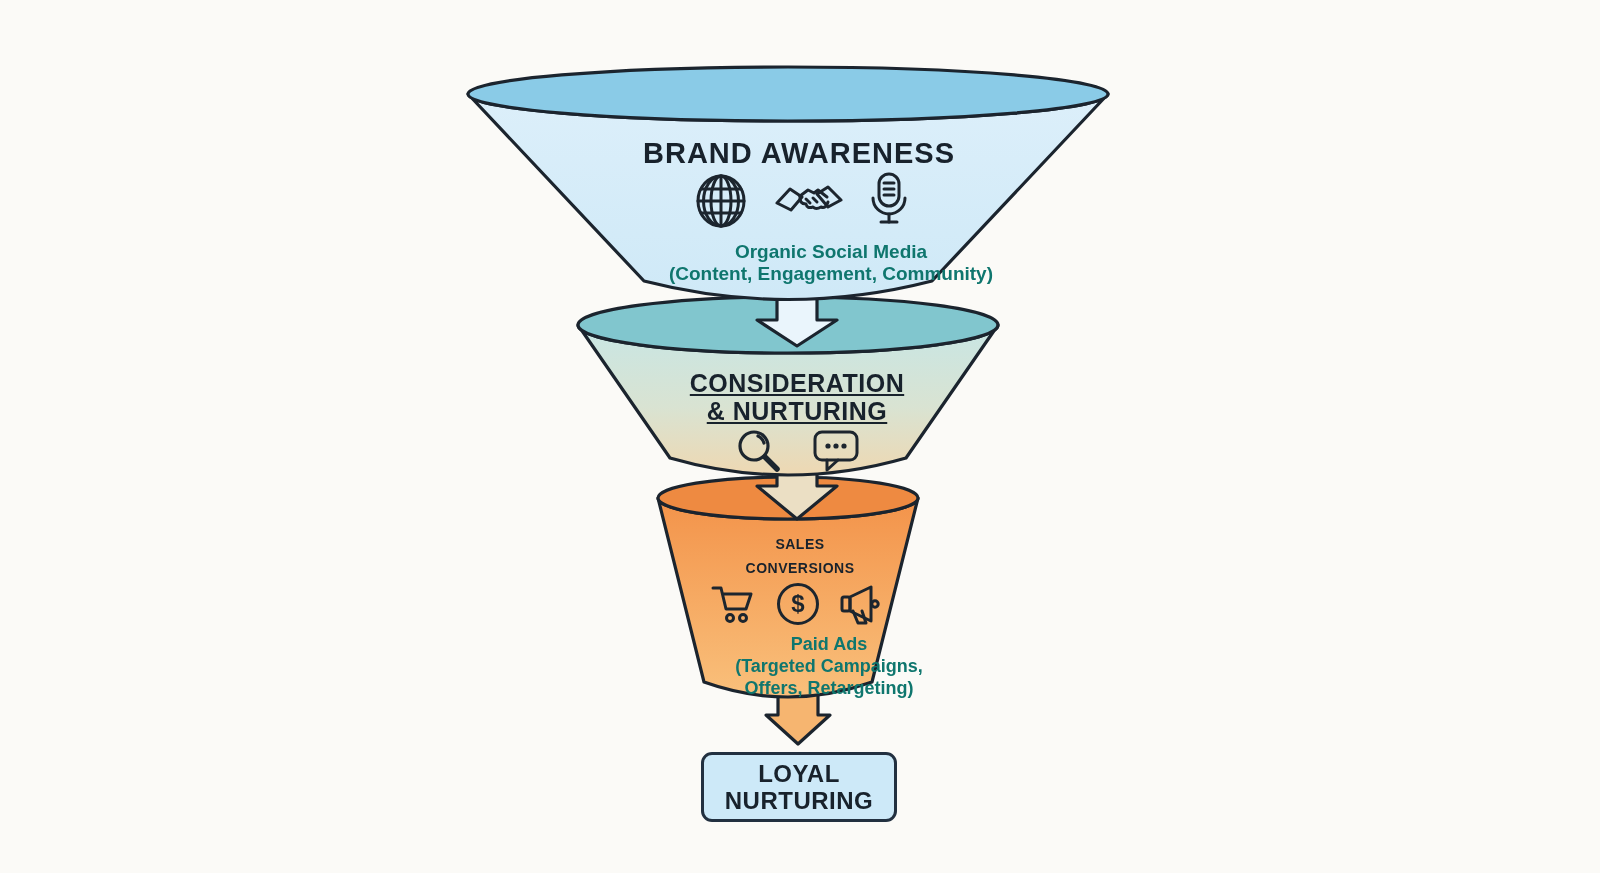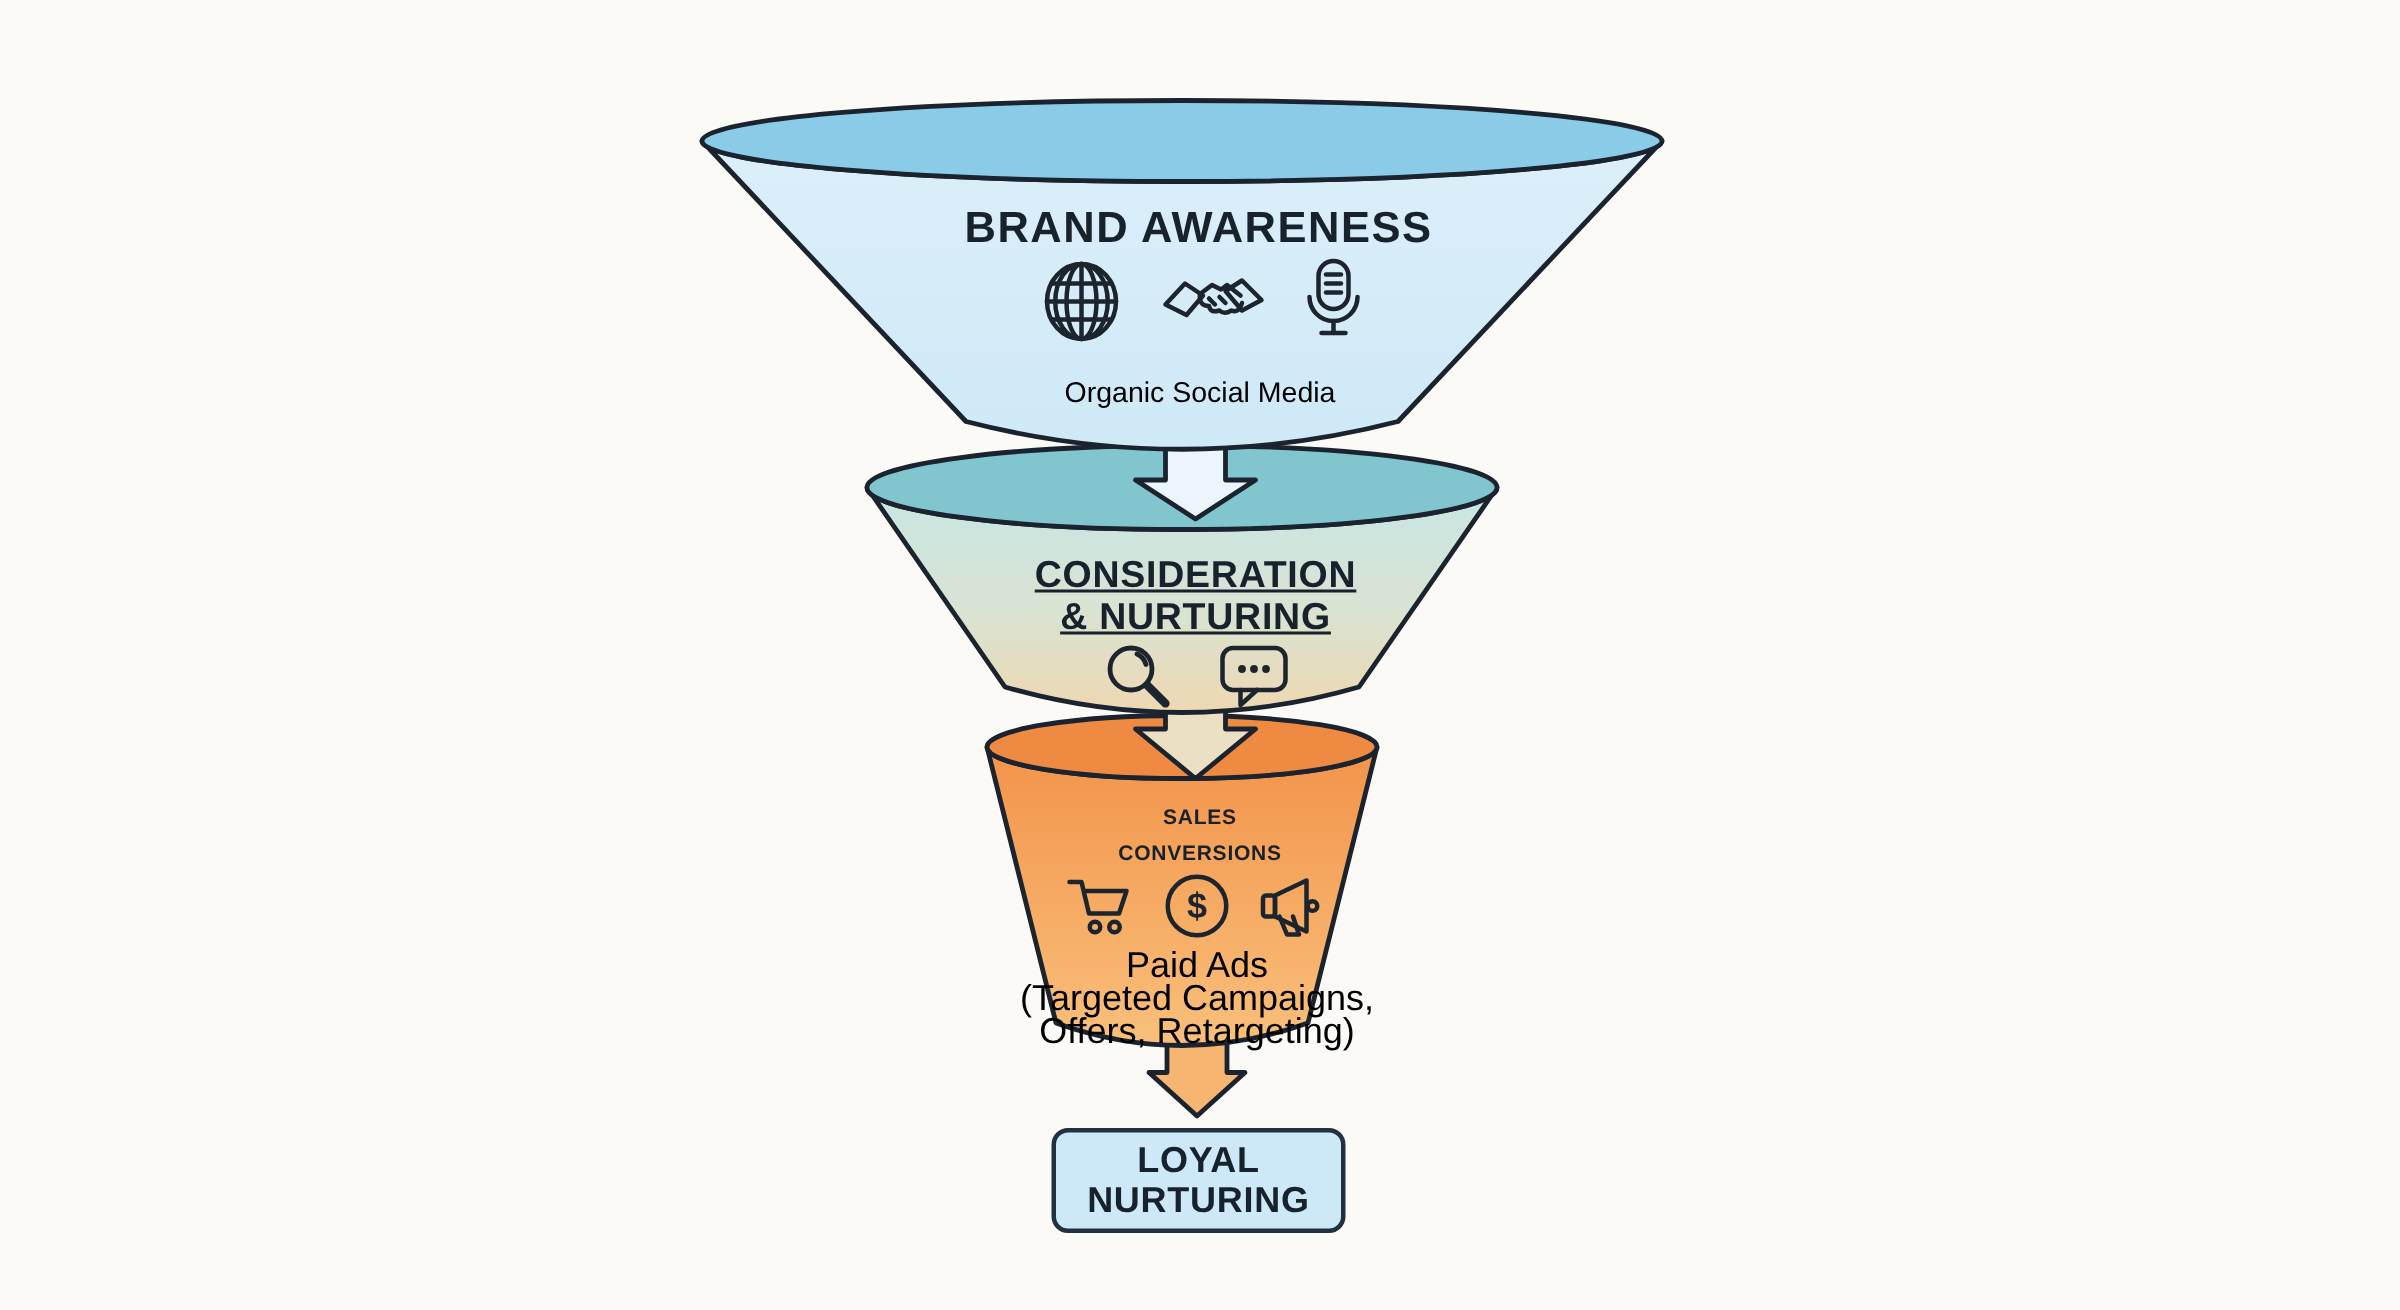--- a/index.html
+++ b/index.html
@@ -14,23 +14,23 @@
     overflow:hidden;
   }
   .shapes{position:absolute;left:0;top:0;}
   .abs{position:absolute;transform:translate(-50%,-50%);text-align:center;white-space:nowrap;}
   .stage-title{
     font-weight:700;color:#18222c;letter-spacing:0.5px;
   }
   .s1-title{left:799px;top:153px;font-size:29px;letter-spacing:1px;}
   .s2-title{left:797px;top:397px;font-size:25px;line-height:28px;text-decoration:underline;}
   .s3-title{left:800px;top:556px;font-size:14px;line-height:24px;}
-  .sub{color:#000000;font-weight:400;}
+  .sub{color:#0f766e;font-weight:700;margin-left:31px;}
   .s1-sub{left:800px;top:263px;font-size:19px;line-height:22px;}
-  .s3-sub{left:798px;top:666px;font-size:24px;line-height:22px;}
+  .s3-sub{left:798px;top:666px;font-size:18px;line-height:22px;}
   .icon-row{
     position:absolute;transform:translate(-50%,-50%);
     display:flex;align-items:center;justify-content:center;
   }
   .s1-icons{left:801px;top:201px;gap:28px;}
   .s2-icons{left:797px;top:451px;gap:28px;}
   .s3-icons{left:798px;top:604px;gap:17px;}
   .icon{display:block;line-height:0;}
   .icon svg{display:block;}
   .result-box{
@@ -110,20 +110,21 @@
         <line x1="13" y1="23" x2="23" y2="23"></line>
         <path d="M2 26 a16 16 0 0 0 32 0"></path>
         <line x1="18" y1="42" x2="18" y2="50"></line>
         <line x1="10" y1="50" x2="26" y2="50"></line>
       </svg>
     </span>
   </div>
 
   <div class="abs sub s1-sub">
     <div>Organic Social Media</div>
+    <div>(Content, Engagement, Community)</div>
   </div>
 
   <div class="abs stage-title s2-title">
     <div>CONSIDERATION</div>
     <div>&amp; NURTURING</div>
   </div>
 
   <div class="icon-row s2-icons">
     <span class="icon">
       <svg width="50" height="50" viewBox="0 0 50 50" fill="none" stroke="#1c252e" stroke-width="3.2" stroke-linecap="round">

